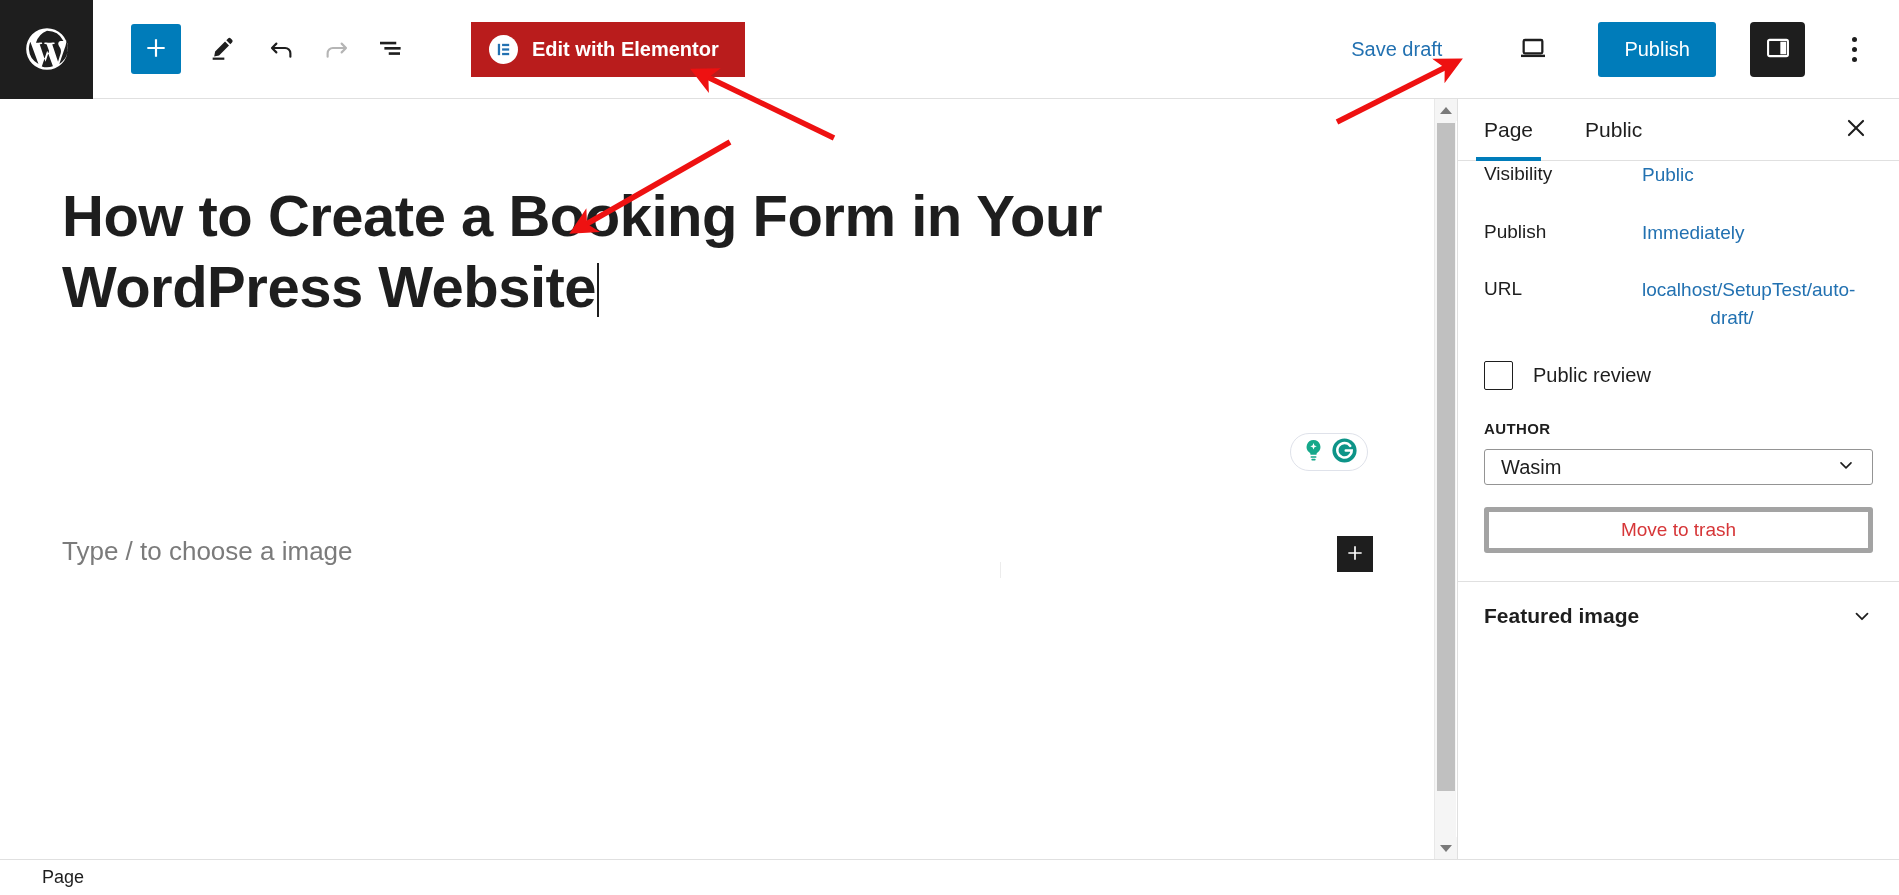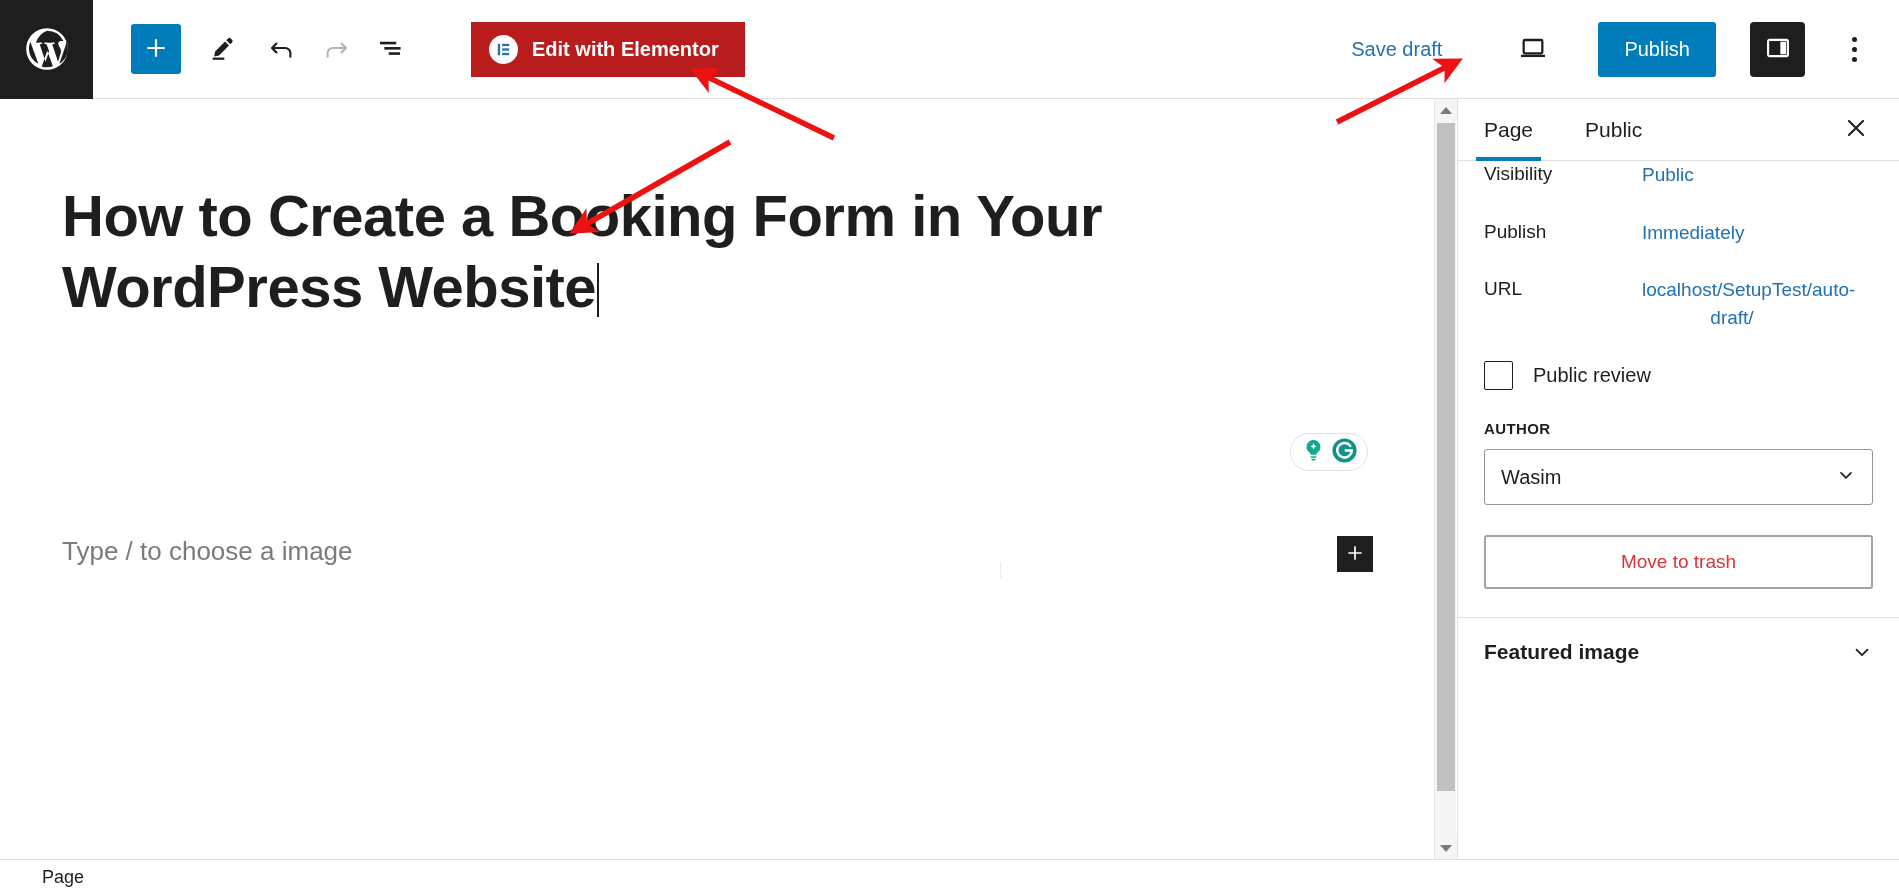--- a/index.html
+++ b/index.html
@@ -382,48 +382,47 @@
     color: #1e1e1e;
     letter-spacing: 0.4px;
     margin-bottom: 12px;
   }
   .author-select-wrap {
     padding: 0 26px;
     margin-bottom: 22px;
   }
   .author-select {
     width: 100%;
-    height: 56px;
+    height: 36px;
     border: 1px solid #949494;
     border-radius: 3px;
     background: #ffffff;
     display: flex;
     align-items: center;
     padding: 0 16px;
     font-size: 20px;
     color: #1e1e1e;
     cursor: pointer;
     position: relative;
   }
   .author-select .chev-d {
     margin-left: auto;
   }
 
   .trash-wrap { padding: 0 26px; }
   .trash-btn {
     width: 100%;
-    height: 54px;
-    border: 2px solid #a3a3a3;
+    height: 46px;
+    border: 5px solid #a3a3a3;
     border-radius: 3px;
     background: #ffffff;
     color: #d63638;
     font-size: 19px;
     cursor: pointer;
     font-family: "Liberation Sans", sans-serif;
-    margin-top: 8px;
   }
 
   .sb-divider {
     height: 1px;
     background: #e0e0e0;
     margin: 28px 0 0 0;
   }
   .featured-header {
     display: flex;
     align-items: center;

